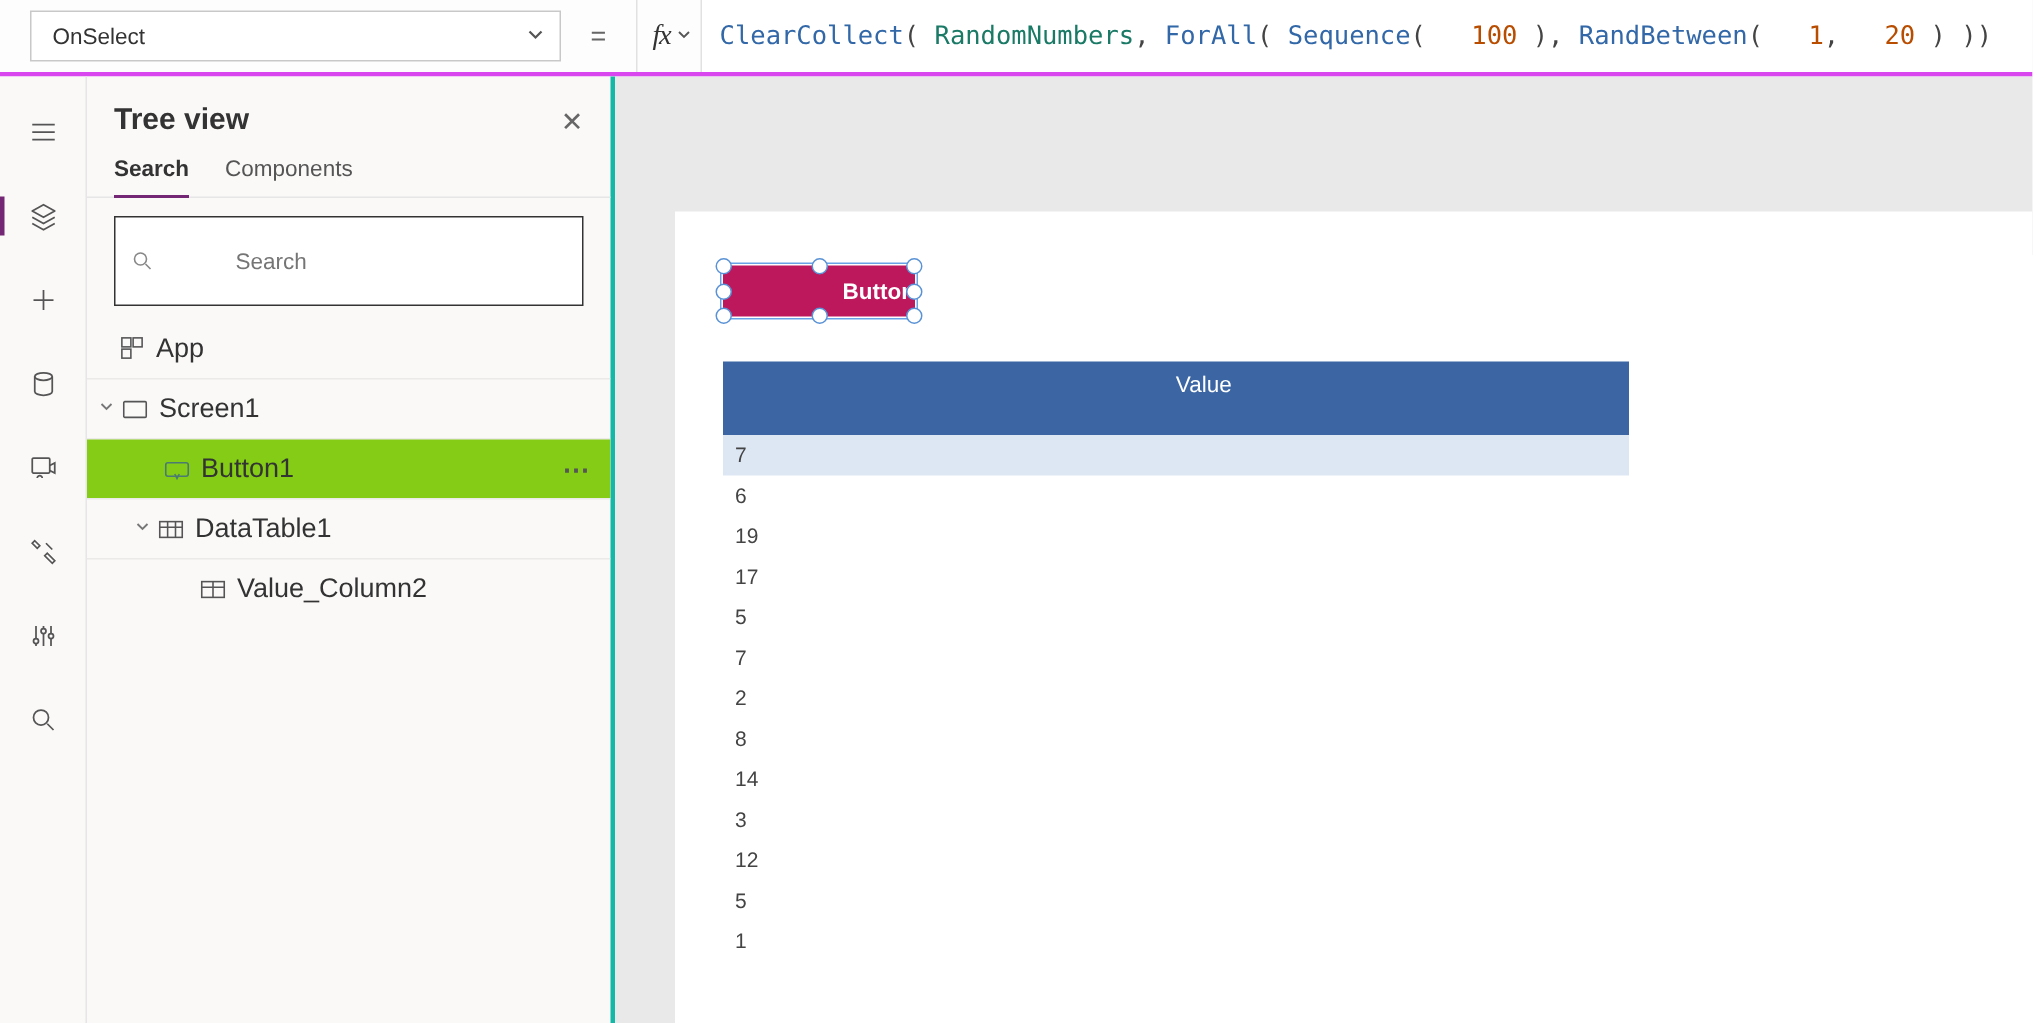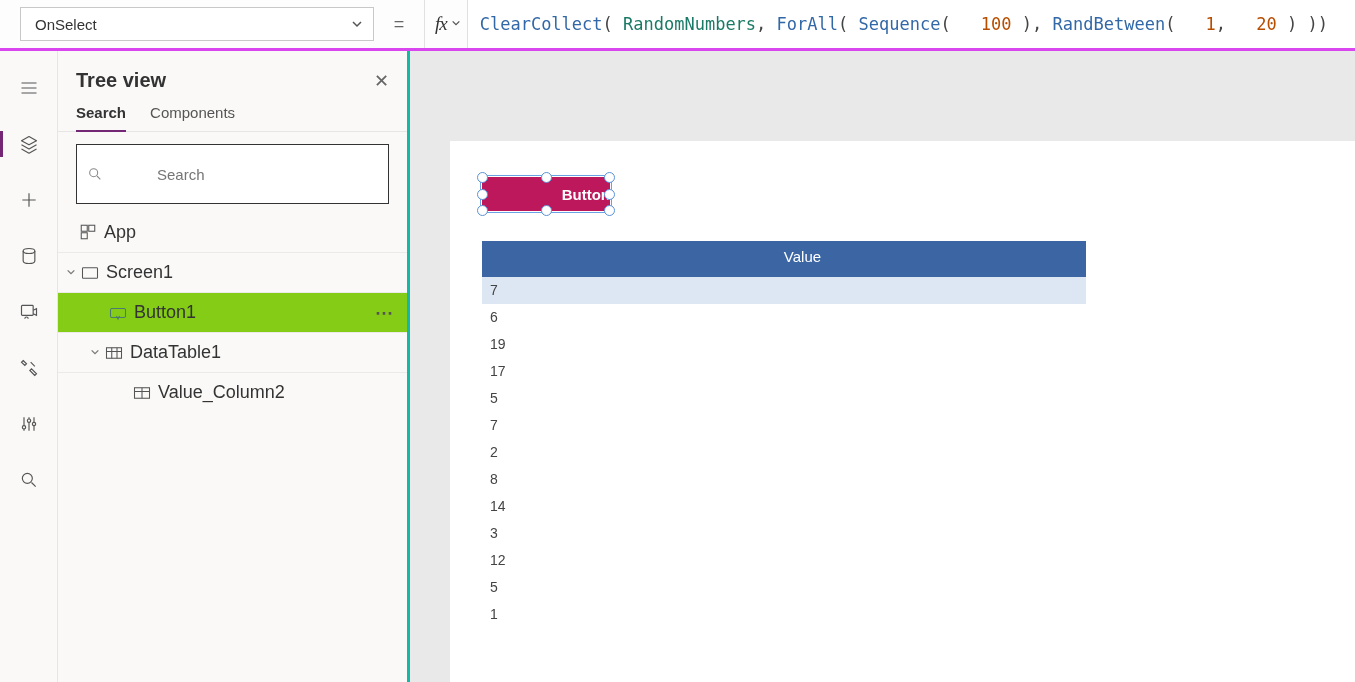--- a/index.html
+++ b/index.html
@@ -226,21 +226,21 @@
   .data-table{
     position:absolute;
     left:32px; top:100px;
     width:604px;
   }
   .dt-header{
     background:#3b66a3;
     color:#fff;
     text-align:center;
     font-size:15px;
-    height:36px; line-height:32px;padding-left:37px;
+    height:49px; line-height:32px;padding-left:37px;
   }
   .dt-row{
     height:27px; line-height:27px;
     padding-left:8px;
     font-size:14px;
     color:#444;
   }
   .dt-row.sel{ background:#dde6f3; }
 
 </style>

